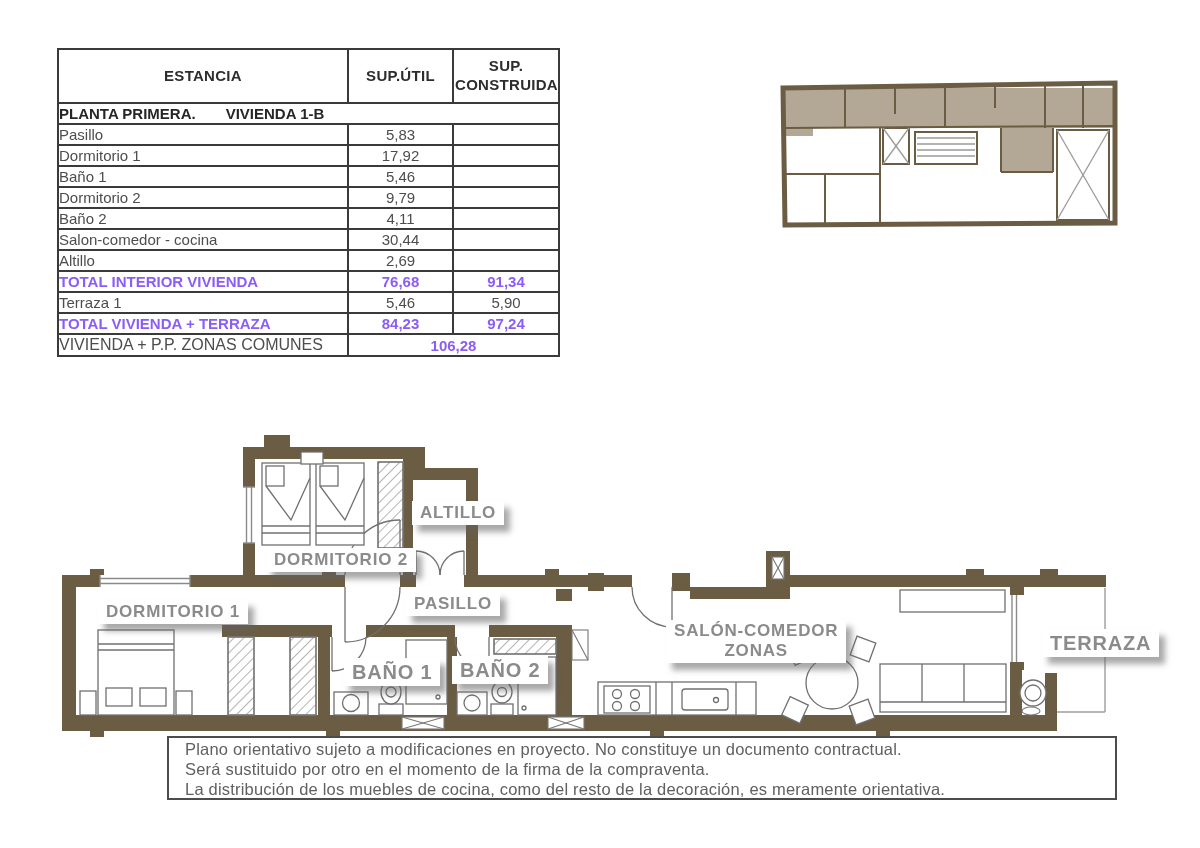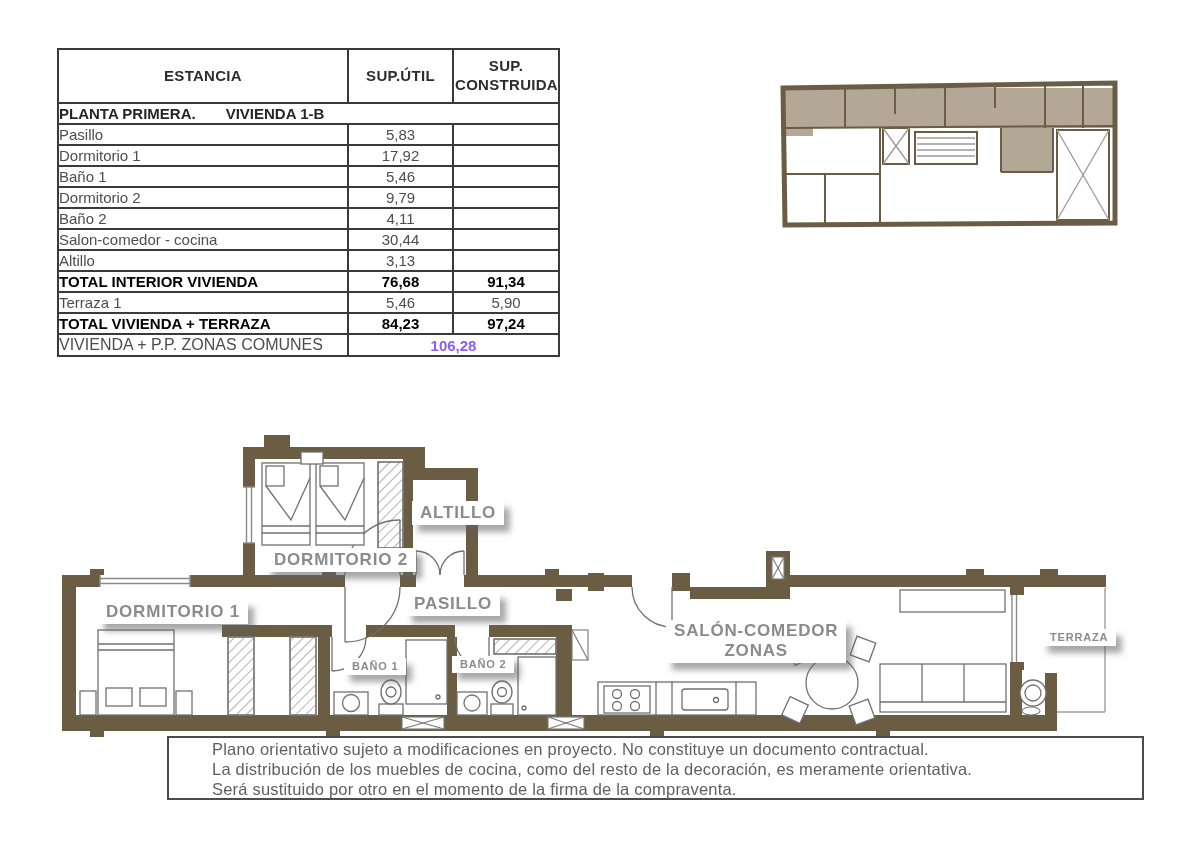--- a/index.html
+++ b/index.html
@@ -13,36 +13,36 @@
   #area-table col.c1{width:290px}
   #area-table col.c2{width:105px}
   #area-table col.c3{width:106px}
   #area-table th{height:50px;font-size:15px;font-weight:bold;color:#2d2d2d;
     text-align:center;letter-spacing:.3px;line-height:1.25;}
   #area-table td{font-size:15px;color:#4d4d4d;}
   #area-table td.name{padding-left:0;text-align:left;}
   #area-table td.num{text-align:center;}
   #area-table tr.section td{font-weight:bold;color:#262626;}
   #area-table tr.section span.gap{display:inline-block;width:30px;}
-  #area-table tr.total td{font-weight:bold;color:#000000;margin-top:48px;}
+  #area-table tr.total td{font-weight:bold;color:#8b5cf6;margin-top:48px;}
   #area-table tr.last td.name{font-size:16px;letter-spacing:0;}
   #area-table tr.last td.num{font-weight:bold;color:#8b5cf6;}
 
   
   .plan-label{position:absolute;background:#ffffff;color:#8b8b8b;font-weight:bold;
     letter-spacing:.8px;text-align:center;white-space:nowrap;
     padding:2px 8px;font-size:17px;line-height:1.2;
     box-shadow:6px 7px 6px rgba(96,96,96,.55);}
-  .plan-label.small{font-size:11px;}
+  .plan-label.small{font-size:20px;}
   .plan-label.two-line{white-space:normal;padding:1px 8px;}
 
   
   #disclaimer{position:absolute;left:167px;top:736px;width:922px;height:58px;
     border:2px solid #4c4c4c;background:#fff;color:#606060;font-size:16.5px;
-    line-height:20px;padding:1px 8px 1px 43px;letter-spacing:.2px;}
+    line-height:20px;padding:1px 8px 1px 16px;letter-spacing:.2px;}
 
   svg{position:absolute;left:0;top:0;}
 </style>
 </head>
 <body>
 
 <svg width="1200" height="848" viewBox="0 0 1200 848">
   <defs>
     <pattern id="hatch" width="7" height="7" patternUnits="userSpaceOnUse" patternTransform="rotate(45)">
       <line x1="0" y1="0" x2="0" y2="7" stroke="#6a6a6a" stroke-width="1"></line>
@@ -334,21 +334,21 @@
     <td class="num">4,11</td>
     <td class="num"></td>
   </tr>
   <tr>
     <td class="name">Salon-comedor - cocina</td>
     <td class="num">30,44</td>
     <td class="num"></td>
   </tr>
   <tr>
     <td class="name">Altillo</td>
-    <td class="num">3,13</td>
+    <td class="num">2,69</td>
     <td class="num"></td>
   </tr>
   <tr class="total">
     <td class="name">TOTAL INTERIOR VIVIENDA</td>
     <td class="num">76,68</td>
     <td class="num">91,34</td>
   </tr>
   <tr>
     <td class="name">Terraza 1</td>
     <td class="num">5,46</td>
@@ -373,15 +373,15 @@
 <div class="plan-label small" style="left:344px;top:658px;">BAÑO 1</div>
 <div class="plan-label small" style="left:452px;top:656px;">BAÑO 2</div>
 <div class="plan-label two-line" style="left:666px;top:620px;">
   <div>SALÓN-COMEDOR</div>
   <div>ZONAS</div>
 </div>
 <div class="plan-label small" style="left:1042px;top:629px;">TERRAZA</div>
 
 <div id="disclaimer">
   <div>Plano orientativo sujeto a modificaciones en proyecto. No constituye un documento contractual.</div>
+  <div>Será sustituido por otro en el momento de la firma de la compraventa.</div>
   <div>La distribución de los muebles de cocina, como del resto de la decoración, es meramente orientativa.</div>
-  <div>Será sustituido por otro en el momento de la firma de la compraventa.</div>
 </div>
 
 </body></html>

